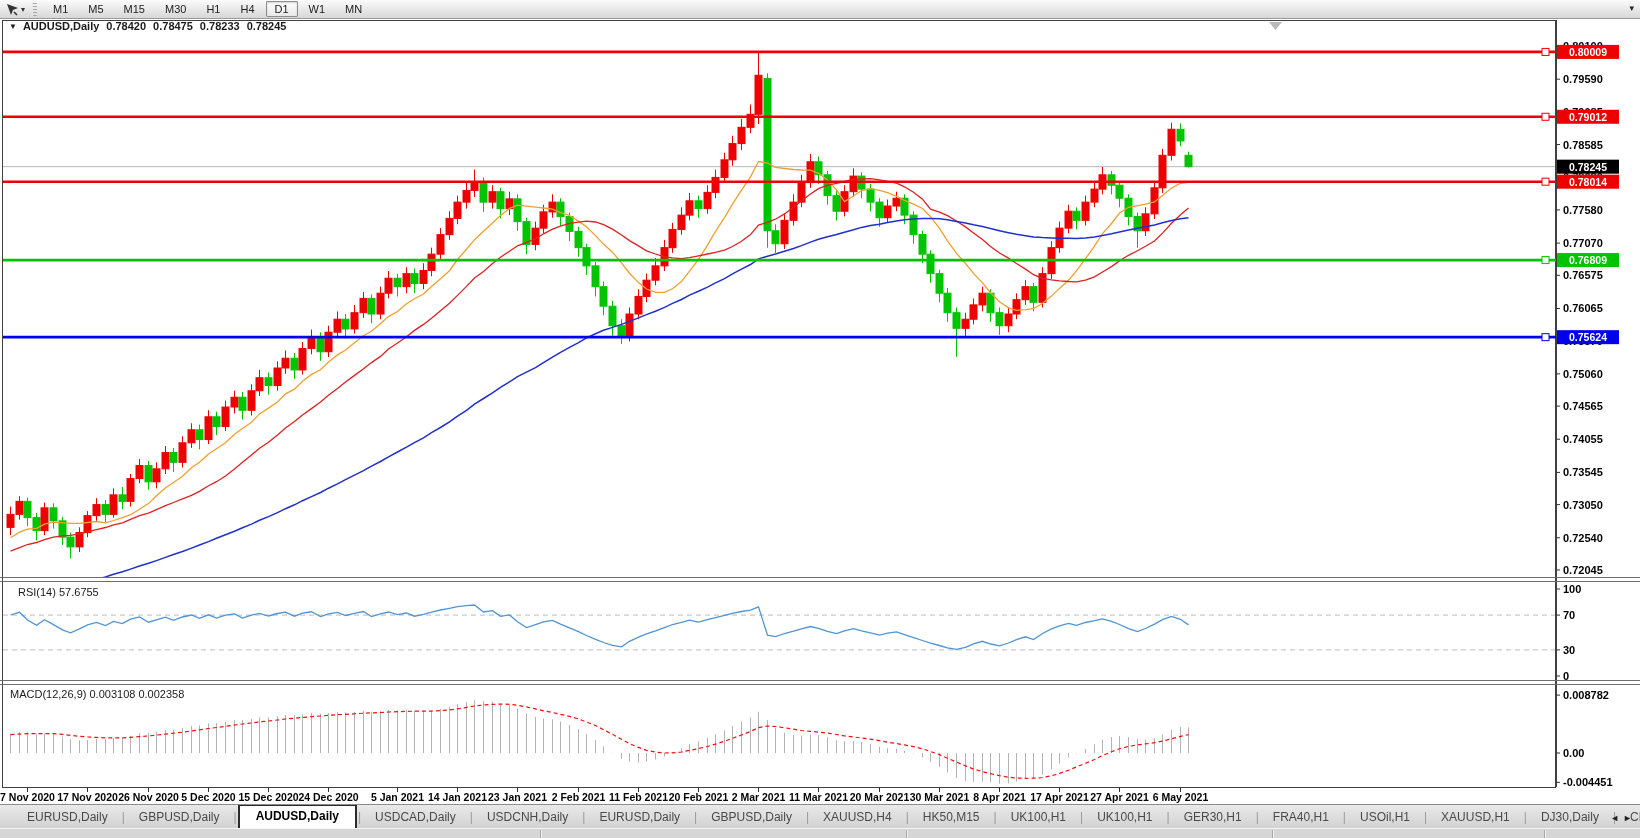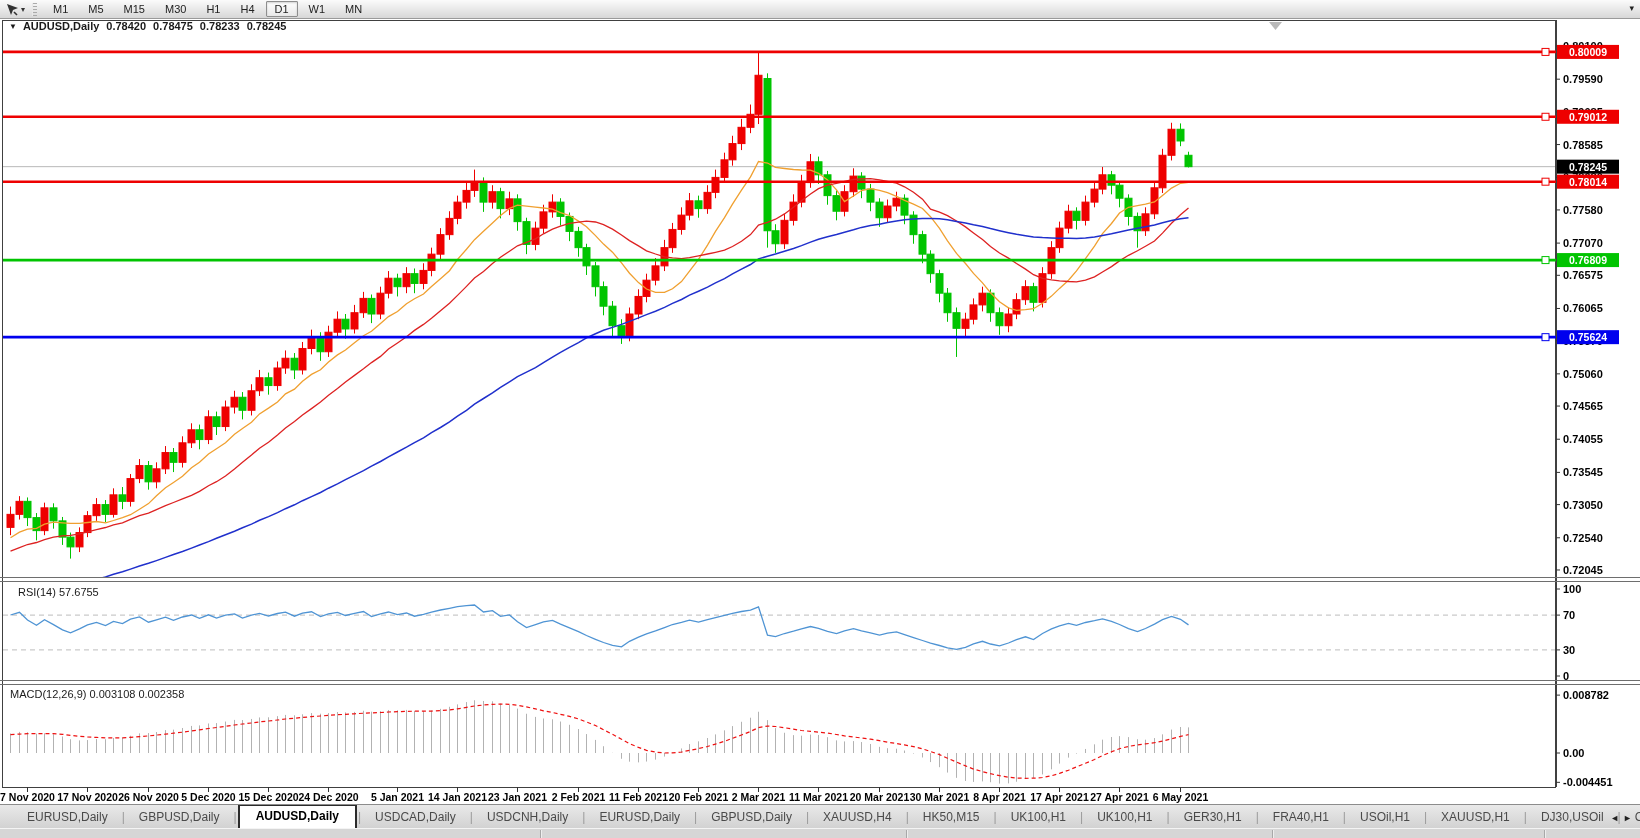--- a/index.html
+++ b/index.html
@@ -645,21 +645,21 @@
     <span class="tab">UK100,H1</span>
     <span class="tab-sep">|</span>
     <span class="tab">GER30,H1</span>
     <span class="tab-sep">|</span>
     <span class="tab">FRA40,H1</span>
     <span class="tab-sep">|</span>
     <span class="tab">USOil,H1</span>
     <span class="tab-sep">|</span>
     <span class="tab">XAUUSD,H1</span>
     <span class="tab-sep">|</span>
-    <span class="tab">DJ30,USOil</span>
+    <span class="tab">DJ30,Daily</span>
     <span class="tab-sep">|</span>
     <span class="tab">CHINA300,H1</span>
     <span class="tab-scroll"><span>◄</span><span>►</span></span>
 </div>
 
 <div id="footer">
   <span class="fsep" style="left:540px"></span>
   <span class="fsep" style="left:906px"></span>
   <span class="fsep" style="left:1272px"></span>
   <span class="fsep" style="left:1544px"></span>

